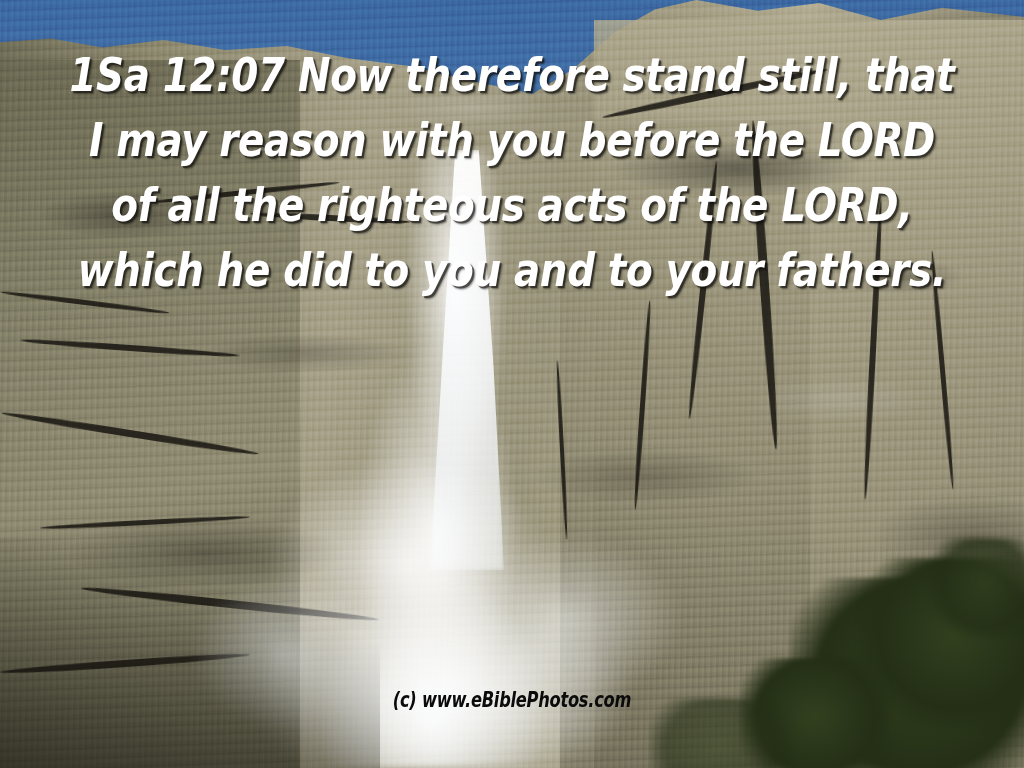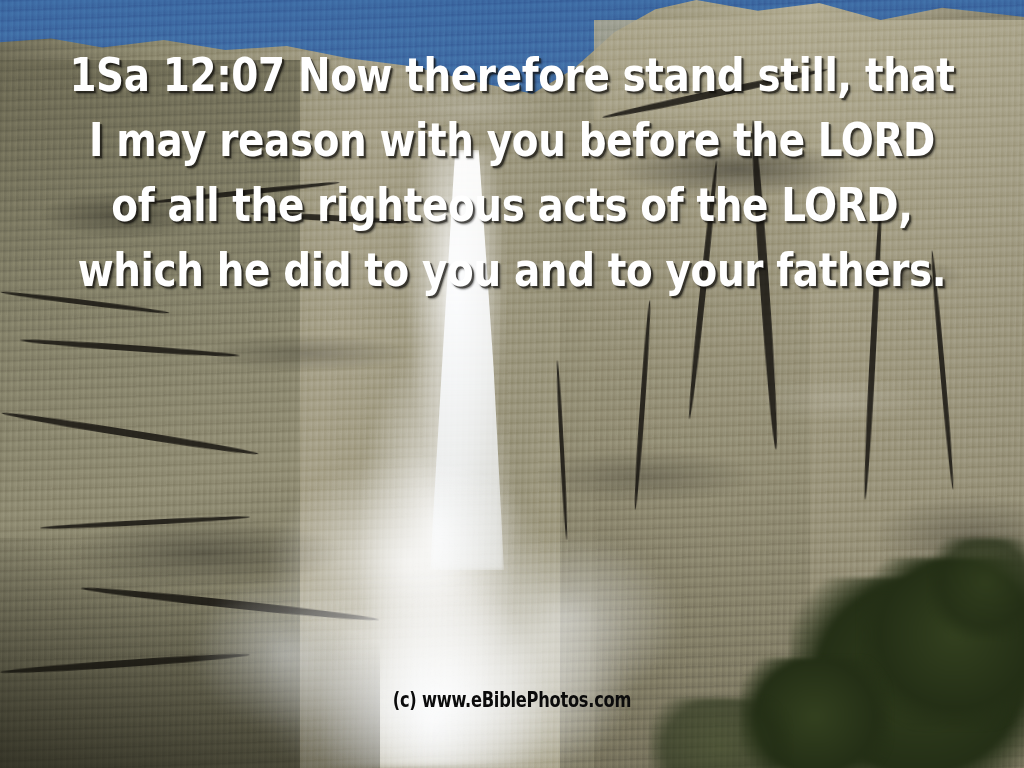--- a/index.html
+++ b/index.html
@@ -6,20 +6,21 @@
     margin: 0;
     padding: 0;
     background: #000;
   }
   #stage {
     position: relative;
     width: 1024px;
     height: 768px;
     overflow: hidden;
     font-family: "Liberation Sans", sans-serif;
+    font-style: italic;
   }
 
   
   .photo {
     position: absolute;
     inset: 0;
     background: #8d8972;
   }
 
   

